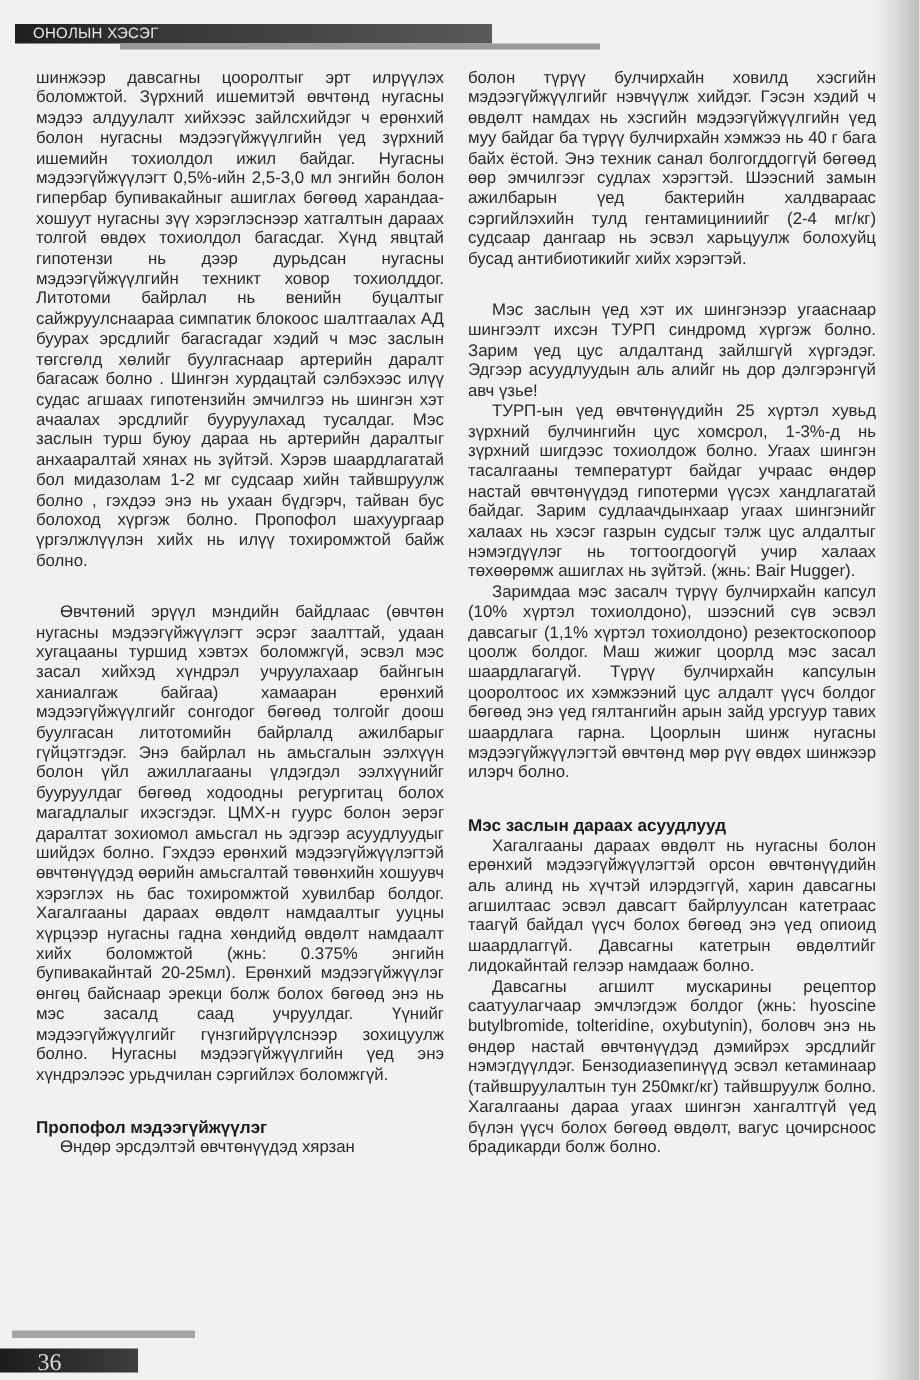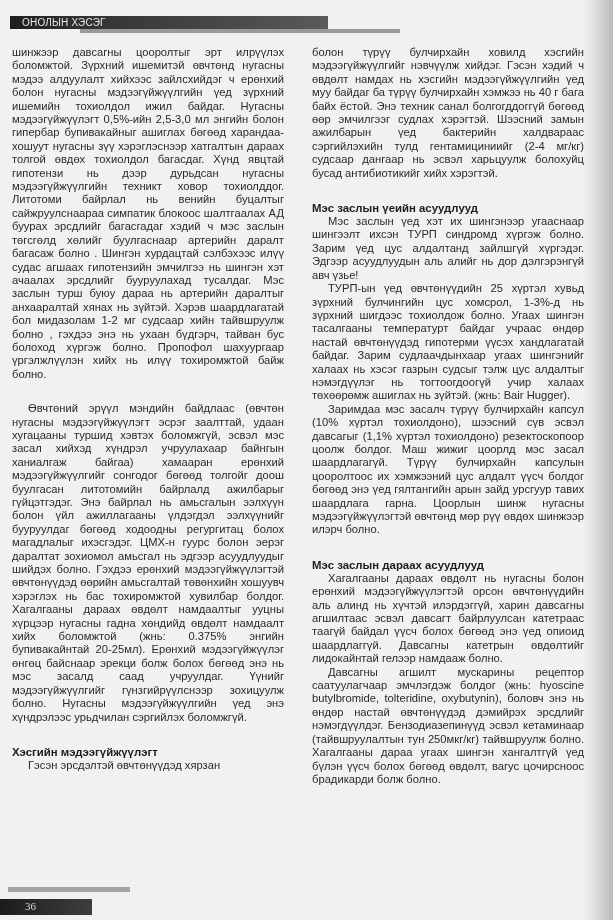--- a/index.html
+++ b/index.html
@@ -25,62 +25,61 @@
   }
   .section-label {
     position: absolute; left: 22px; top: 17px;
     font-size: 10px; font-weight: normal; color: #e8e8e8; letter-spacing: 0.2px;
   }
   .col {
     position: absolute; top: 46px;
     font-size: 11.2px; line-height: 13.4px; text-align: justify;
     color: #2a2a2a;
   }
-  .col.left { left: 12px; width: 272px; }
+  .col.left { left: 24px; width: 272px; }
   .col.right { left: 312px; width: 272px; }
   .col p { margin: 0; text-indent: 0; }
   .col p.indent { text-indent: 16px; }
   .col h3 {
     margin: 0; font-size: 11.4px; font-weight: bold; color: #1c1c1c;
     line-height: 14px;
   }
   .gap { height: 21px; }
   .footer-bar {
     position: absolute; left: 0; top: 899px; width: 92px; height: 16px;
     background: linear-gradient(to right, #1c1c1c, #3e3e3e);
   }
   .footer-line {
     position: absolute; left: 8px; top: 887px; width: 122px; height: 5px;
     background: #a5a5a5;
   }
   .page-number {
     position: absolute; left: 25px; top: 900px;
-    font-family: "Liberation Serif", serif; font-size: 11px; font-weight: normal; color: #d8d8d8;
+    font-family: "Liberation Serif", serif; font-size: 16px; font-weight: normal; color: #d8d8d8;
   }
 </style>
 </head>
 <body>
 
 <div class="header-band"></div>
 <div class="header-underline"></div>
 <div class="section-label">ОНОЛЫН ХЭСЭГ</div>
 
 <div class="col left">
   <p>шинжээр давсагны цооролтыг эрт илрүүлэх боломжтой. Зүрхний ишемитэй өвчтөнд нугасны мэдээ алдуулалт хийхээс зайлсхийдэг ч ерөнхий болон нугасны мэдээгүйжүүлгийн үед зүрхний ишемийн тохиолдол ижил байдаг. Нугасны мэдээгүйжүүлэгт 0,5%-ийн 2,5-3,0 мл энгийн болон гипербар бупивакайныг ашиглах бөгөөд харандаа-хошуут нугасны зүү хэрэглэснээр хатгалтын дараах толгой өвдөх тохиолдол багасдаг. Хүнд явцтай гипотензи нь дээр дурьдсан нугасны мэдээгүйжүүлгийн техникт ховор тохиолддог. Литотоми байрлал нь венийн буцалтыг сайжруулснаараа симпатик блокоос шалтгаалах АД буурах эрсдлийг багасгадаг хэдий ч мэс заслын төгсгөлд хөлийг буулгаснаар артерийн даралт багасаж болно . Шингэн хурдацтай сэлбэхээс илүү судас агшаах гипотензийн эмчилгээ нь шингэн хэт ачаалах эрсдлийг бууруулахад тусалдаг. Мэс заслын турш буюу дараа нь артерийн даралтыг анхааралтай хянах нь зүйтэй. Хэрэв шаардлагатай бол мидазолам 1-2 мг судсаар хийн тайвшруулж болно , гэхдээ энэ нь ухаан бүдгэрч, тайван бус болоход хүргэж болно. Пропофол шахуургаар үргэлжлүүлэн хийх нь илүү тохиромжтой байж болно.</p>
   <div class="gap"></div>
   <p class="indent">Өвчтөний эрүүл мэндийн байдлаас (өвчтөн нугасны мэдээгүйжүүлэгт эсрэг заалттай, удаан хугацааны туршид хэвтэх боломжгүй, эсвэл мэс засал хийхэд хүндрэл учруулахаар байнгын ханиалгаж байгаа) хамааран ерөнхий мэдээгүйжүүлгийг сонгодог бөгөөд толгойг доош буулгасан литотомийн байрлалд ажилбарыг гүйцэтгэдэг. Энэ байрлал нь амьсгалын ээлхүүн болон үйл ажиллагааны үлдэгдэл ээлхүүнийг бууруулдаг бөгөөд ходоодны регургитац болох магадлалыг ихэсгэдэг. ЦМХ-н гуурс болон эерэг даралтат зохиомол амьсгал нь эдгээр асуудлуудыг шийдэх болно. Гэхдээ ерөнхий мэдээгүйжүүлэгтэй өвчтөнүүдэд өөрийн амьсгалтай төвөнхийн хошуувч хэрэглэх нь бас тохиромжтой хувилбар болдог. Хагалгааны дараах өвдөлт намдаалтыг ууцны хүрцээр нугасны гадна хөндийд өвдөлт намдаалт хийх боломжтой (жнь: 0.375% энгийн бупивакайнтай 20-25мл). Ерөнхий мэдээгүйжүүлэг өнгөц байснаар эрекци болж болох бөгөөд энэ нь мэс засалд саад учруулдаг. Үүнийг мэдээгүйжүүлгийг гүнзгийрүүлснээр зохицуулж болно. Нугасны мэдээгүйжүүлгийн үед энэ хүндрэлээс урьдчилан сэргийлэх боломжгүй.</p>
   <div class="gap"></div>
-  <h3>Хэсгийн мэдээгүйжүүлэгт</h3>
-  <p class="indent">Гэсэн эрсдэлтэй өвчтөнүүдэд хярзан</p>
+  <h3>Пропофол мэдээгүйжүүлэг</h3>
+  <p class="indent">Өндөр эрсдэлтэй өвчтөнүүдэд хярзан</p>
 </div>
 
 <div class="col right">
   <p>болон түрүү булчирхайн ховилд хэсгийн мэдээгүйжүүлгийг нэвчүүлж хийдэг. Гэсэн хэдий ч өвдөлт намдах нь хэсгийн мэдээгүйжүүлгийн үед муу байдаг ба түрүү булчирхайн хэмжээ нь 40 г бага байх ёстой. Энэ техник санал болгогддоггүй бөгөөд өөр эмчилгээг судлах хэрэгтэй. Шээсний замын ажилбарын үед бактерийн халдвараас сэргийлэхийн тулд гентамициниийг (2-4 мг/кг) судсаар дангаар нь эсвэл харьцуулж болохуйц бусад антибиотикийг хийх хэрэгтэй.</p>
   <div class="gap"></div>
-  <h3>Мэс заслын үеийн асуудлууд</h3>
   <p class="indent">Мэс заслын үед хэт их шингэнээр угааснаар шингээлт ихсэн ТУРП синдромд хүргэж болно. Зарим үед цус алдалтанд зайлшгүй хүргэдэг. Эдгээр асуудлуудын аль алийг нь дор дэлгэрэнгүй авч үзье!</p>
   <p class="indent">ТУРП-ын үед өвчтөнүүдийн 25 хүртэл хувьд зүрхний булчингийн цус хомсрол, 1-3%-д нь зүрхний шигдээс тохиолдож болно. Угаах шингэн тасалгааны температурт байдаг учраас өндөр настай өвчтөнүүдэд гипотерми үүсэх хандлагатай байдаг. Зарим судлаачдынхаар угаах шингэнийг халаах нь хэсэг газрын судсыг тэлж цус алдалтыг нэмэгдүүлэг нь тогтоогдоогүй учир халаах төхөөрөмж ашиглах нь зүйтэй. (жнь: Bair Hugger).</p>
   <p class="indent">Заримдаа мэс засалч түрүү булчирхайн капсул (10% хүртэл тохиолдоно), шээсний сүв эсвэл давсагыг (1,1% хүртэл тохиолдоно) резектоскопоор цоолж болдог. Маш жижиг цоорлд мэс засал шаардлагагүй. Түрүү булчирхайн капсулын цооролтоос их хэмжээний цус алдалт үүсч болдог бөгөөд энэ үед гялтангийн арын зайд урсгуур тавих шаардлага гарна. Цоорлын шинж нугасны мэдээгүйжүүлэгтэй өвчтөнд мөр рүү өвдөх шинжээр илэрч болно.</p>
   <div class="gap"></div>
   <h3>Мэс заслын дараах асуудлууд</h3>
   <p class="indent">Хагалгааны дараах өвдөлт нь нугасны болон ерөнхий мэдээгүйжүүлэгтэй орсон өвчтөнүүдийн аль алинд нь хүчтэй илэрдэггүй, харин давсагны агшилтаас эсвэл давсагт байрлуулсан катетраас таагүй байдал үүсч болох бөгөөд энэ үед опиоид шаардлаггүй. Давсагны катетрын өвдөлтийг лидокайнтай гелээр намдааж болно.</p>
   <p class="indent">Давсагны агшилт мускарины рецептор саатуулагчаар эмчлэгдэж болдог (жнь: hyoscine butylbromide, tolteridine, oxybutynin), боловч энэ нь өндөр настай өвчтөнүүдэд дэмийрэх эрсдлийг нэмэгдүүлдэг. Бензодиазепинүүд эсвэл кетаминаар (тайвшруулалтын тун 250мкг/кг) тайвшруулж болно. Хагалгааны дараа угаах шингэн хангалтгүй үед бүлэн үүсч болох бөгөөд өвдөлт, вагус цочирсноос брадикарди болж болно.</p>
 </div>
 
 <div class="footer-line"></div>

